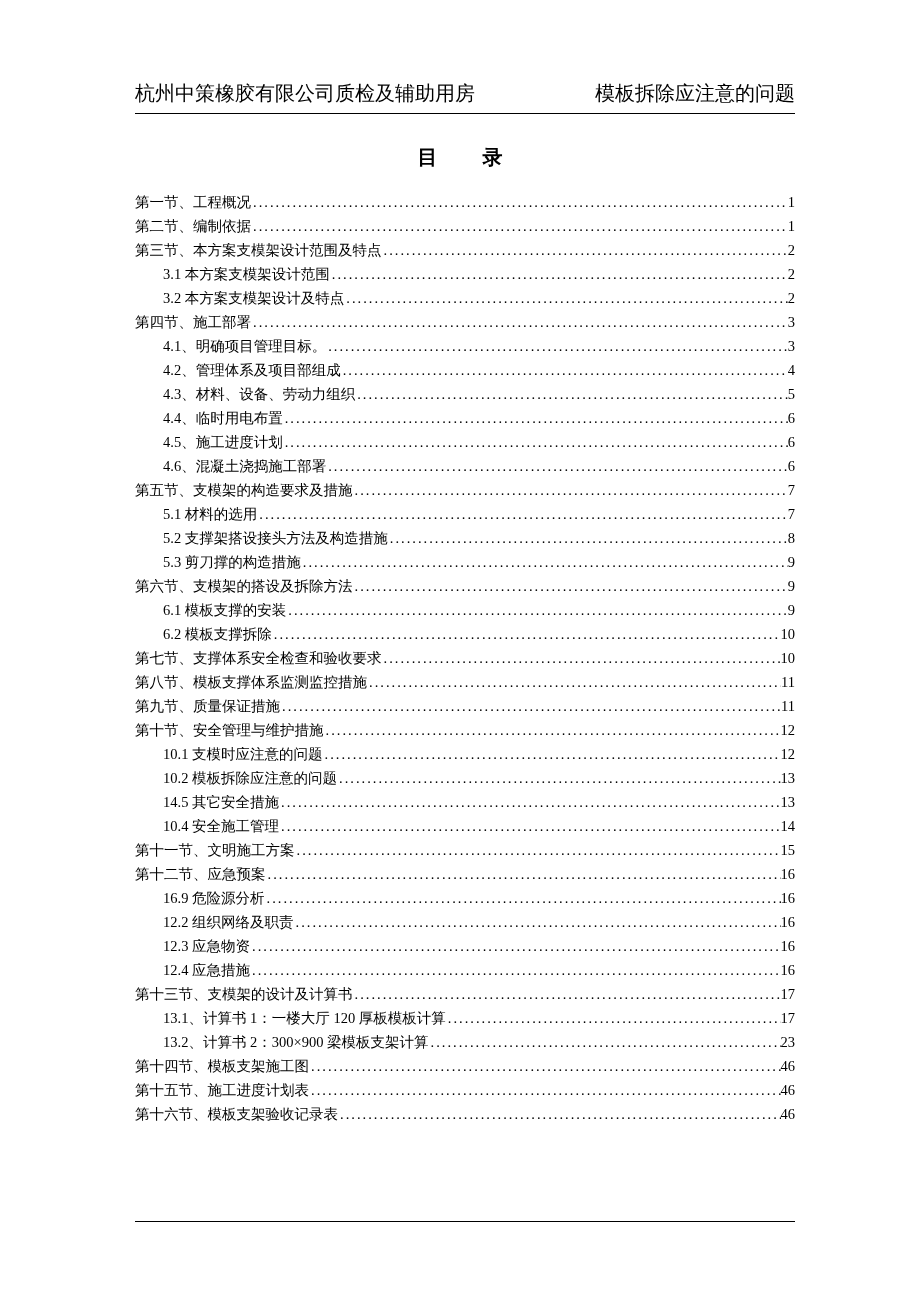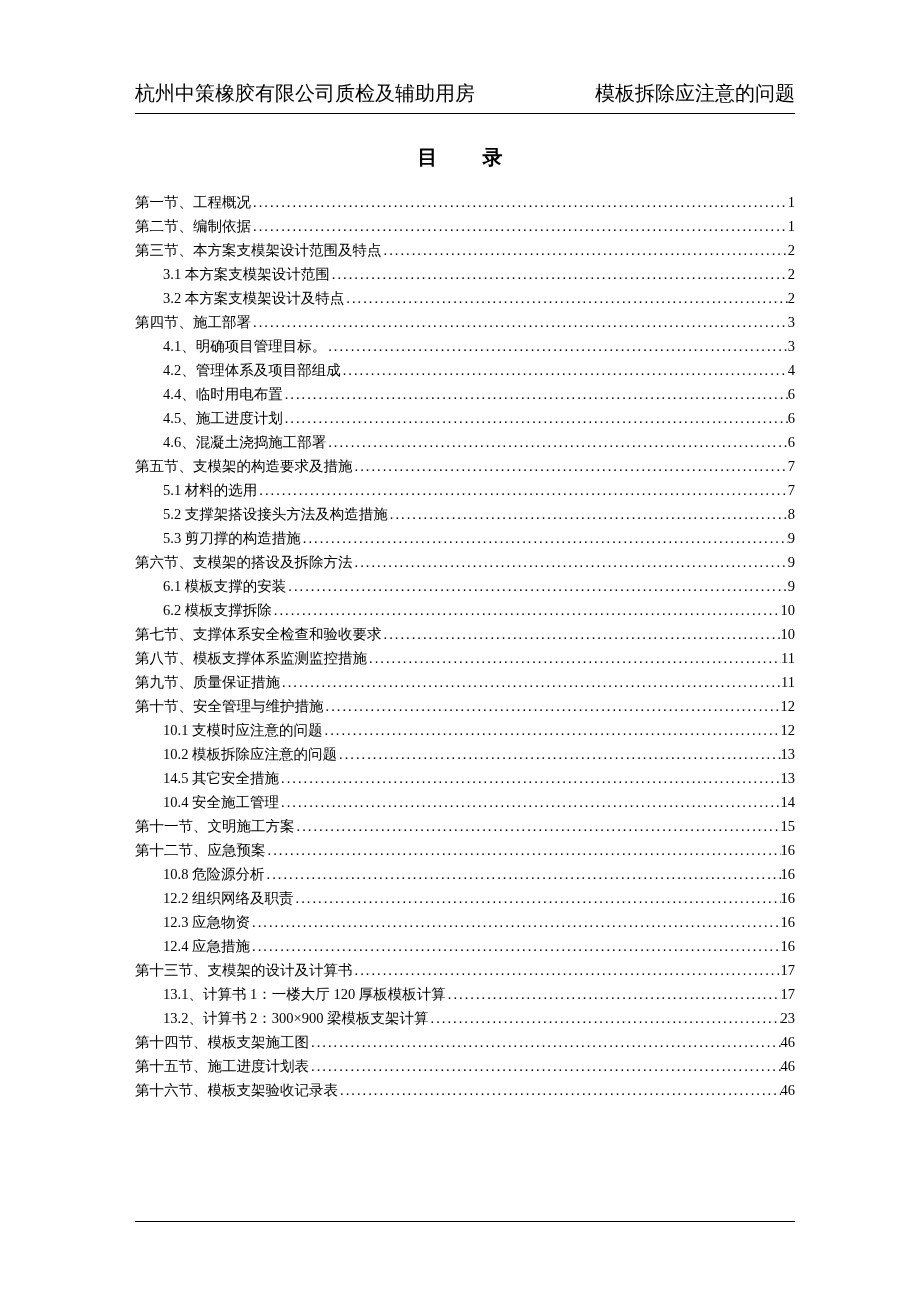--- a/index.html
+++ b/index.html
@@ -120,20 +120,25 @@
       <span class="toc-label">4.1、明确项目管理目标。</span>
       <span class="toc-dots"></span>
       <span class="toc-page">3</span>
     </div>
     <div class="toc-item level-2">
       <span class="toc-label">4.2、管理体系及项目部组成</span>
       <span class="toc-dots"></span>
       <span class="toc-page">4</span>
     </div>
     <div class="toc-item level-2">
+      <span class="toc-label">4.3、材料、设备、劳动力组织</span>
+      <span class="toc-dots"></span>
+      <span class="toc-page">5</span>
+    </div>
+    <div class="toc-item level-2">
       <span class="toc-label">4.4、临时用电布置</span>
       <span class="toc-dots"></span>
       <span class="toc-page">6</span>
     </div>
     <div class="toc-item level-2">
       <span class="toc-label">4.5、施工进度计划</span>
       <span class="toc-dots"></span>
       <span class="toc-page">6</span>
     </div>
     <div class="toc-item level-2">
@@ -220,21 +225,21 @@
       <span class="toc-label">第十一节、文明施工方案</span>
       <span class="toc-dots"></span>
       <span class="toc-page">15</span>
     </div>
     <div class="toc-item level-1">
       <span class="toc-label">第十二节、应急预案</span>
       <span class="toc-dots"></span>
       <span class="toc-page">16</span>
     </div>
     <div class="toc-item level-2">
-      <span class="toc-label">10.8 危险源分析</span>
+      <span class="toc-label">16.9 危险源分析</span>
       <span class="toc-dots"></span>
       <span class="toc-page">16</span>
     </div>
     <div class="toc-item level-2">
       <span class="toc-label">12.2 组织网络及职责</span>
       <span class="toc-dots"></span>
       <span class="toc-page">16</span>
     </div>
     <div class="toc-item level-2">
       <span class="toc-label">12.3 应急物资</span>

